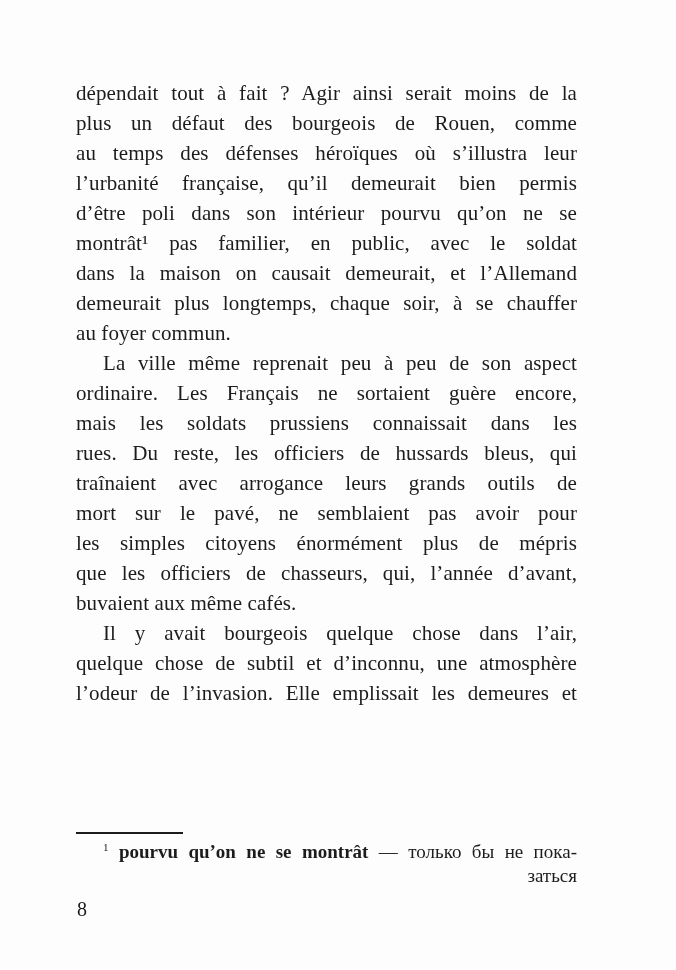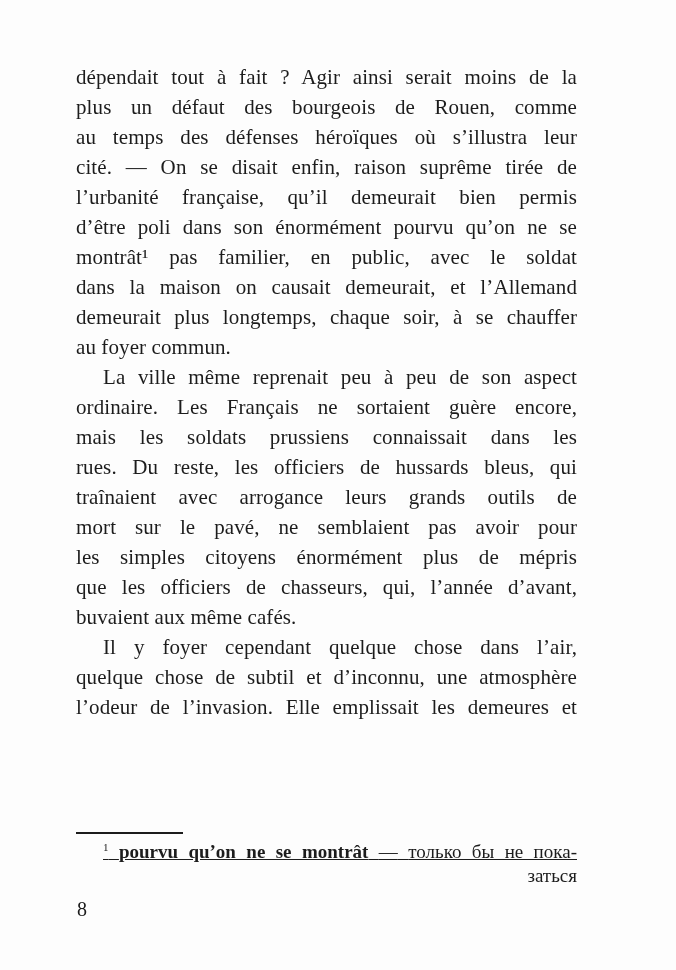--- a/index.html
+++ b/index.html
@@ -15,21 +15,21 @@
     position: relative;
     overflow: hidden;
   }
   .page {
     position: absolute;
     inset: 0;
   }
   .text-block {
     position: absolute;
     left: 76px;
-    top: 62px;
+    top: 78px;
     width: 501px;
     font-size: 21px;
     line-height: 30px;
     letter-spacing: 0.1px;
   }
   .line {
     text-align: justify;
     text-align-last: justify;
   }
   .line.flush {
@@ -52,21 +52,20 @@
     top: 840px;
     width: 501px;
     font-size: 19px;
     line-height: 24px;
   }
   .fn-line1 {
     text-indent: 27px;
     text-align: justify;
     text-align-last: justify;
     white-space: nowrap;
-    text-decoration: underline;
   }
   .fn-line1 sup {
     font-size: 11px;
     line-height: 0;
   }
   .fn-line2 {
     text-align: right;
   }
   .page-number {
     position: absolute;
@@ -78,37 +77,36 @@
 </style>
 </head>
 <body>
 
 <div class="page">
 
   <div class="text-block" id="body-text">
       <div class="line">dépendait tout à fait ? Agir ainsi serait moins de la</div>
       <div class="line">plus un défaut des bourgeois de Rouen, comme</div>
       <div class="line">au temps des défenses héroïques où s’illustra leur</div>
-      <div class="line">cité. — On se disait enfin, raison suprême tirée de</div>
       <div class="line">l’urbanité française, qu’il demeurait bien permis</div>
-      <div class="line">d’être poli dans son énormément pourvu qu’on ne se</div>
+      <div class="line">d’être poli dans son intérieur pourvu qu’on ne se</div>
       <div class="line">montrât¹ pas familier, en public, avec le soldat</div>
       <div class="line">dans la maison on causait demeurait, et l’Allemand</div>
       <div class="line">demeurait plus longtemps, chaque soir, à se chauffer</div>
       <div class="line flush">au foyer commun.</div>
       <div class="line indent">La ville même reprenait peu à peu de son aspect</div>
       <div class="line">ordinaire. Les Français ne sortaient guère encore,</div>
       <div class="line">mais les soldats prussiens connaissait dans les</div>
       <div class="line">rues. Du reste, les officiers de hussards bleus, qui</div>
       <div class="line">traînaient avec arrogance leurs grands outils de</div>
       <div class="line">mort sur le pavé, ne semblaient pas avoir pour</div>
       <div class="line">les simples citoyens énormément plus de mépris</div>
       <div class="line">que les officiers de chasseurs, qui, l’année d’avant,</div>
       <div class="line flush">buvaient aux même cafés.</div>
-      <div class="line indent">Il y foyer cependant quelque chose dans l’air,</div>
+      <div class="line indent">Il y avait bourgeois quelque chose dans l’air,</div>
       <div class="line">quelque chose de subtil et d’inconnu, une atmosphère</div>
       <div class="line">l’odeur de l’invasion. Elle emplissait les demeures et</div>
     </div>
 
   <div class="footnote-sep"></div>
 
   <div class="footnote">
     <div class="fn-line1"><sup>1</sup> <b>pourvu qu’on ne se montrât</b> <span>—</span> <span>только бы не пока-</span></div>
     <div class="fn-line2">заться</div>
   </div>

